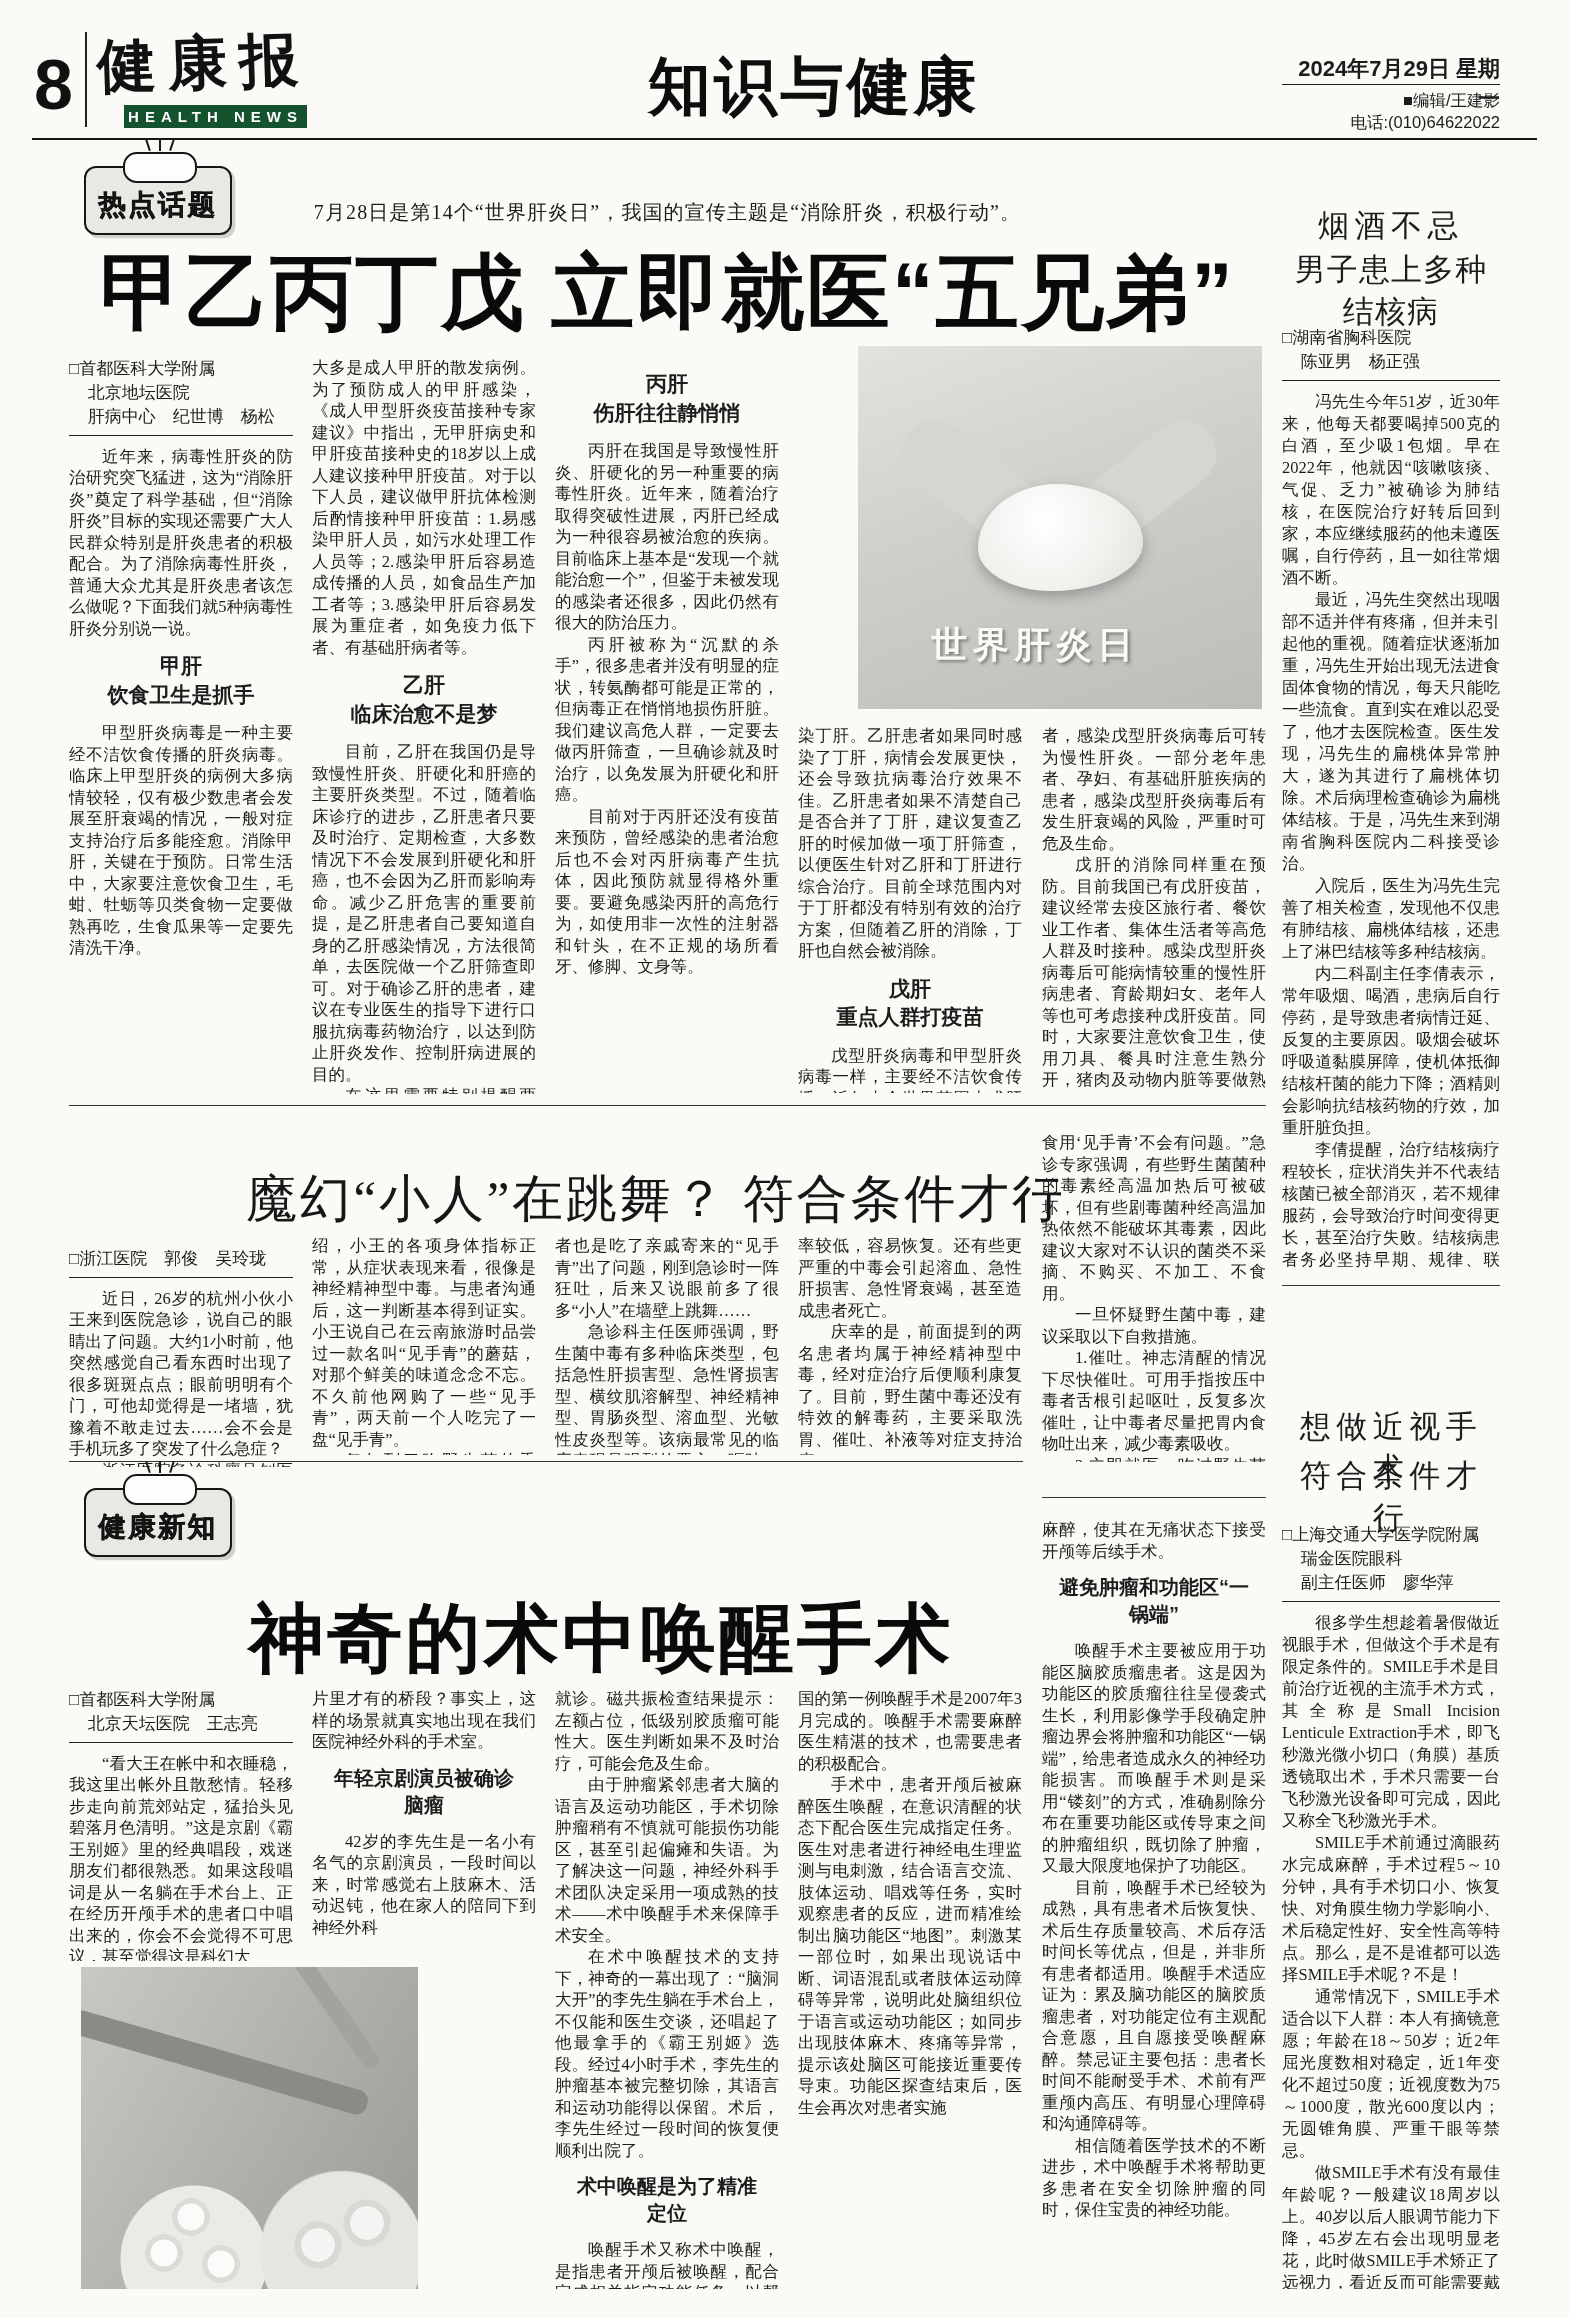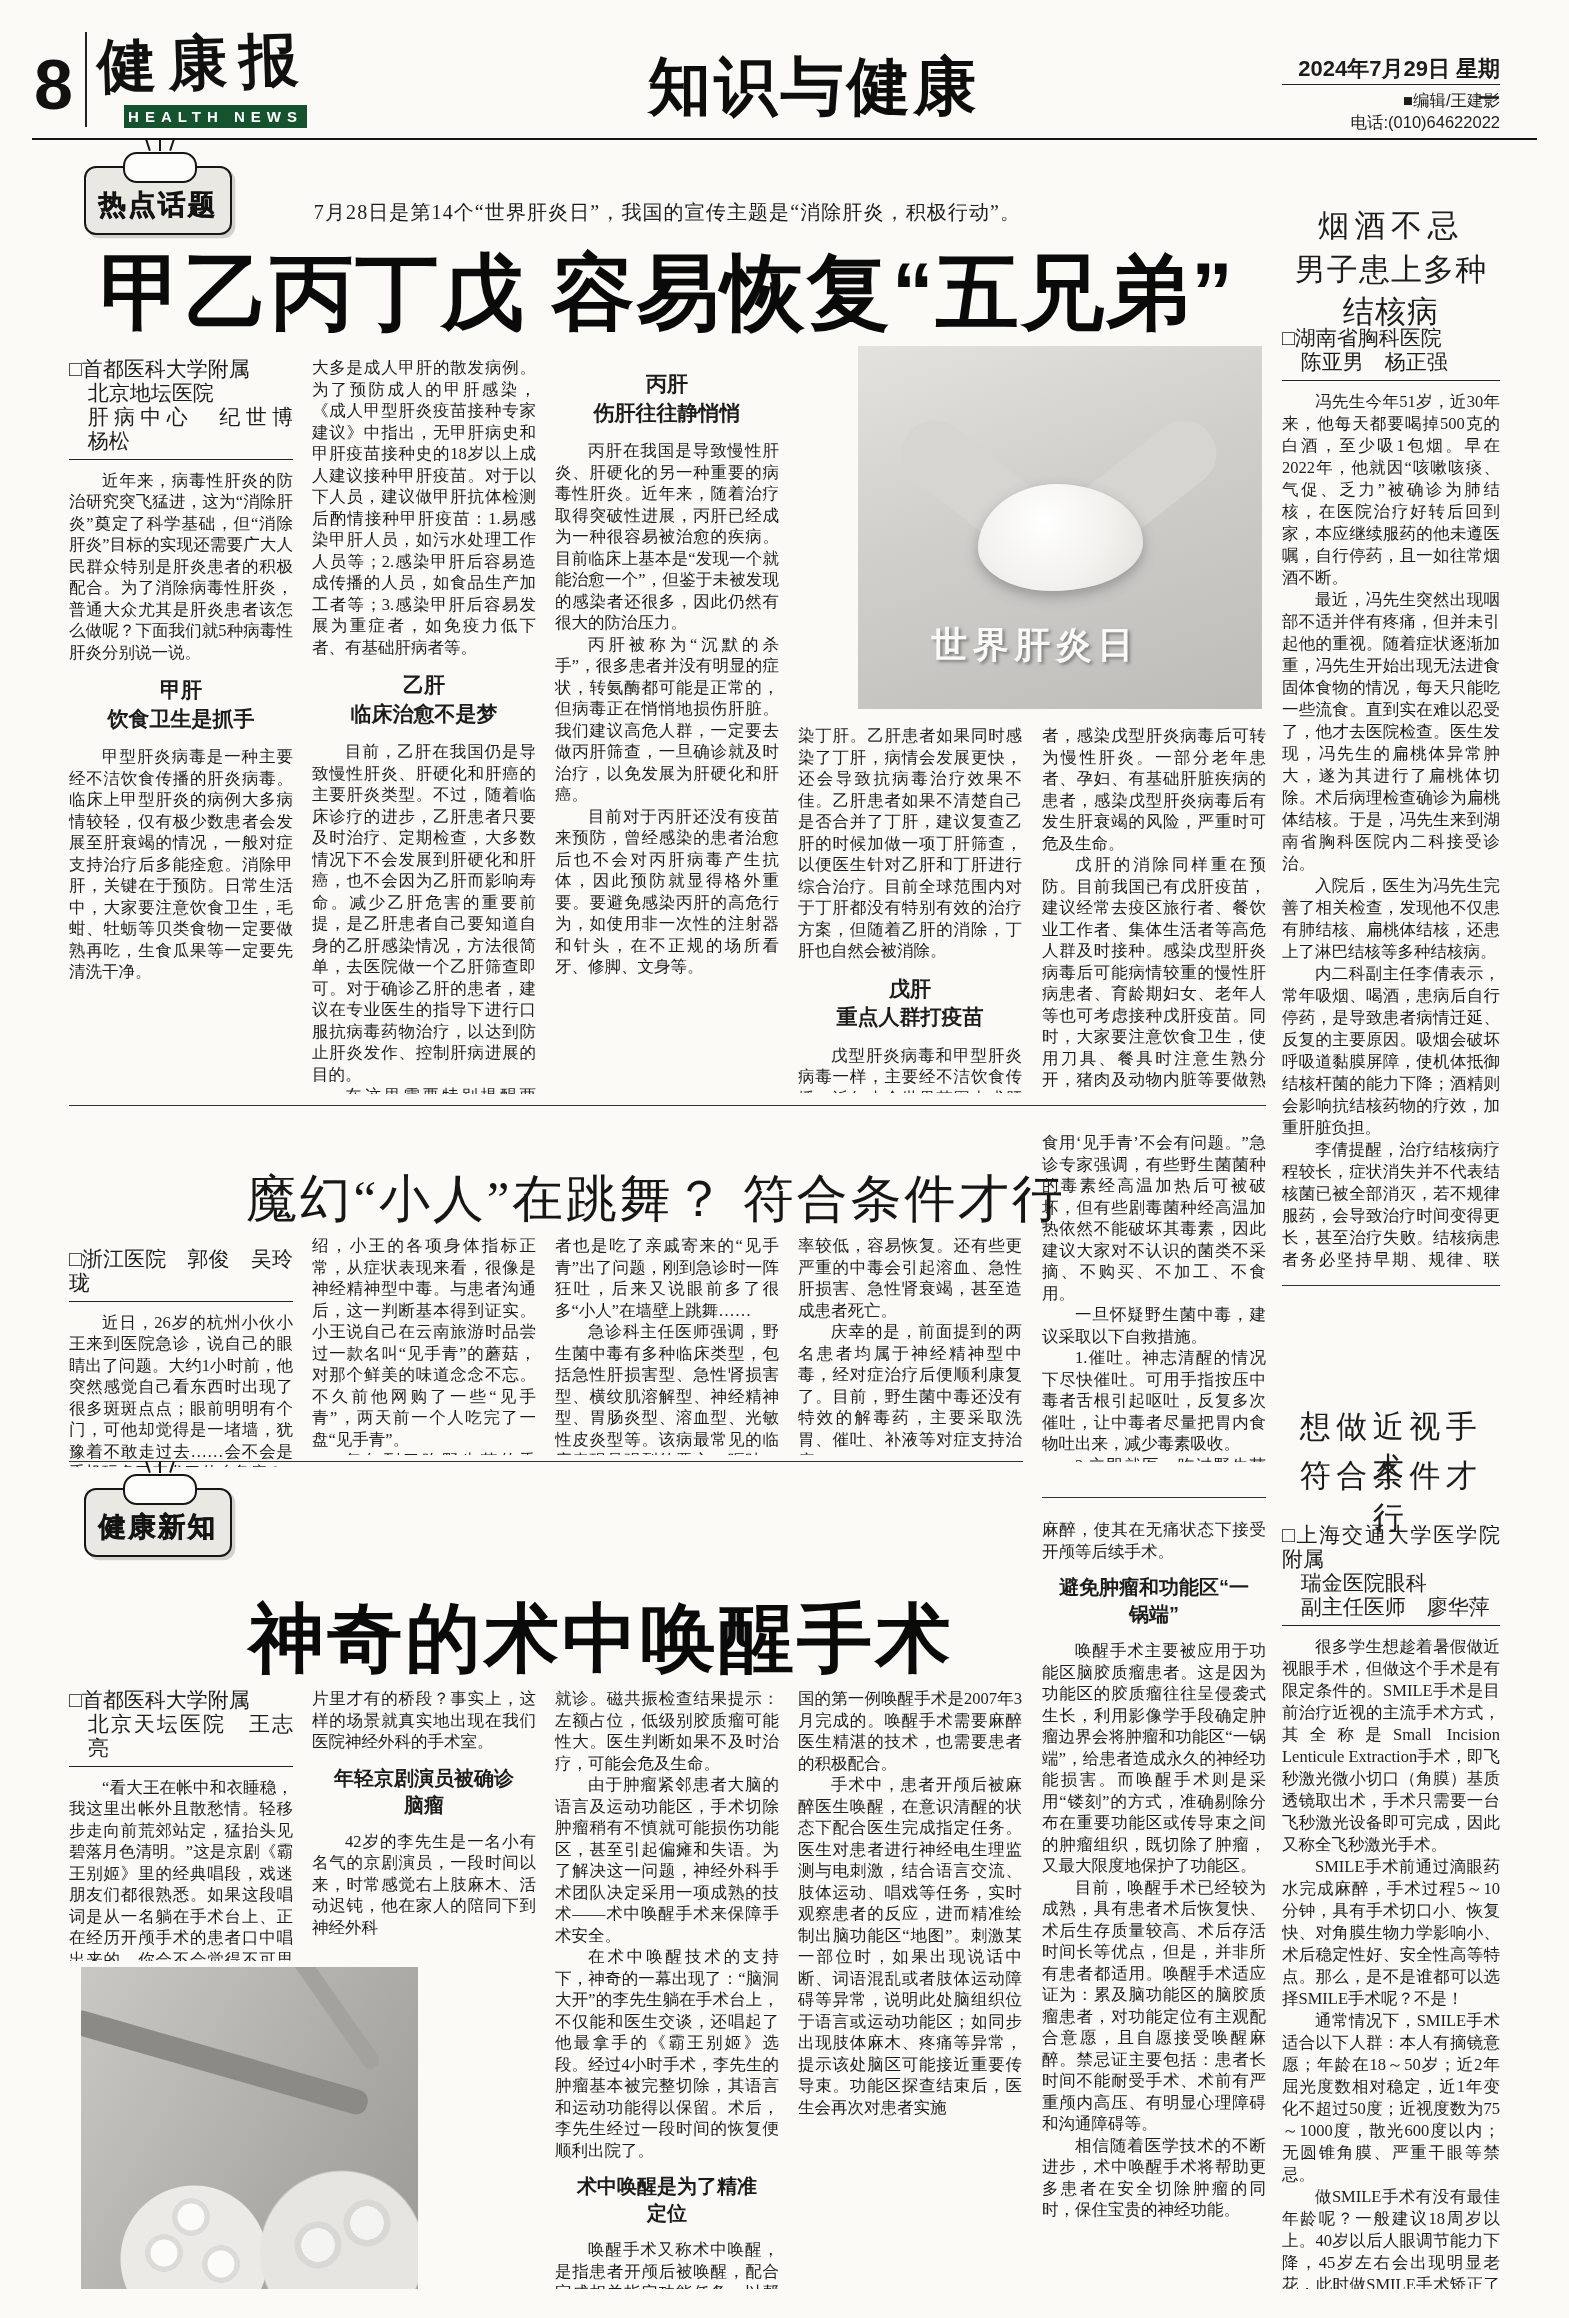--- a/index.html
+++ b/index.html
@@ -30,21 +30,21 @@
   
   .intro{left:69px;top:199px;width:1197px;text-align:center;font:400 20px "Liberation Serif",serif;letter-spacing:1.1px;}
   .h1-main{left:69px;top:238px;width:1197px;text-align:center;
            font:900 83px "Liberation Sans","DejaVu Sans",sans-serif;letter-spacing:2.2px;color:#0a0a0a;}
   .h1-mush{left:246px;top:1165px;font:400 51px "Liberation Serif",serif;letter-spacing:2.8px;color:#161616;}
   .h1-awake{left:249px;top:1589px;font:900 75px "Liberation Sans","DejaVu Sans",sans-serif;letter-spacing:3.3px;color:#0a0a0a;}
   .sb-title{left:1282px;width:218px;text-align:center;font:400 31px "Liberation Serif",serif;letter-spacing:5.5px;}
   
   .col{width:224px;font-size:16.5px;line-height:21.5px;text-align:justify;overflow:hidden;}
   .col p{margin:0;text-indent:2em;}
-  .byline{font-size:21px;line-height:24px;text-indent:0;border-bottom:1.1px solid #222;
+  .byline{font-size:17px;line-height:24px;text-indent:0;border-bottom:1.1px solid #222;
           padding-bottom:5.5px;margin-bottom:10px;}
   .byline div{text-indent:0;}
   .byline .ind{padding-left:18.7px;}
   .sub{font:800 21px "Liberation Sans","DejaVu Sans",sans-serif;text-align:center;
        line-height:1.35;margin:13.2px 0;text-indent:0;}
   .sub1{font:800 20px "Liberation Sans","DejaVu Sans",sans-serif;text-align:center;margin:12px 16px;text-indent:0;}
   .sbcol{width:218px;font-size:16.5px;line-height:22px;text-align:justify;overflow:hidden;}
   .sbcol p{margin:0;text-indent:2em;}
   .rule{background:#333;height:1.1px;}
   
@@ -89,21 +89,21 @@
 <div class="abs hdr-rule"></div>
 
 <div class="abs badge" style="left:84px;top:166px;">
   <div class="tab"></div>
   <div class="tick" style="left:61px;transform:rotate(-18deg);"></div>
   <div class="tick" style="left:73px;"></div>
   <div class="tick" style="left:85px;transform:rotate(18deg);"></div>
   <div class="txt">热点话题</div>
 </div>
 <div class="abs intro">7月28日是第14个“世界肝炎日”，我国的宣传主题是“消除肝炎，积极行动”。</div>
-<div class="abs h1-main">甲乙丙丁戊 容易恢复“五兄弟”</div>
+<div class="abs h1-main">甲乙丙丁戊 立即就医“五兄弟”</div>
 
 <div class="abs col" style="left:69px;top:357px;height:737px;">
   <div class="byline">
     <div>□首都医科大学附属</div>
     <div class="ind">北京地坛医院</div>
     <div class="ind">肝病中心　纪世博　杨松</div>
   </div>
   <p>近年来，病毒性肝炎的防治研究突飞猛进，这为“消除肝炎”奠定了科学基础，但“消除肝炎”目标的实现还需要广大人民群众特别是肝炎患者的积极配合。为了消除病毒性肝炎，普通大众尤其是肝炎患者该怎么做呢？下面我们就5种病毒性肝炎分别说一说。</p>
   <div class="sub">
     <div>甲肝</div>

